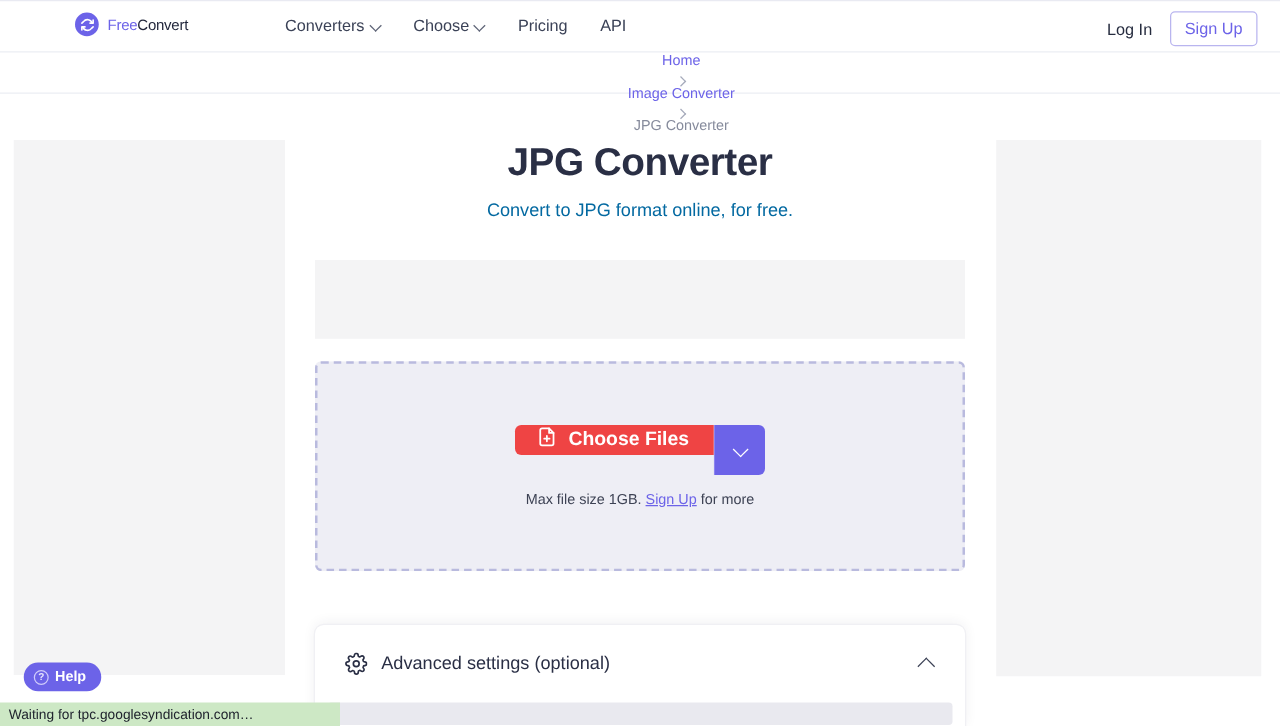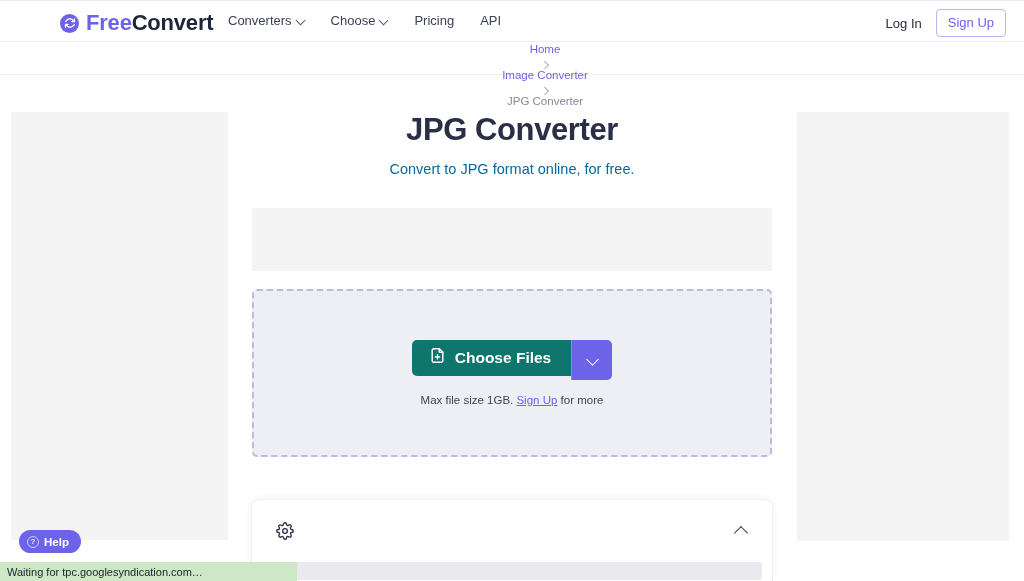--- a/index.html
+++ b/index.html
@@ -17,21 +17,21 @@
     position: absolute; top: 0; left: 0; width: 1024px; height: 42px;
     background: #fff;
     border-bottom: 1px solid #eceef3;
     border-top: 1px solid #e9eaf2;
   }
   .logo { position: absolute; left: 60px; top: 9px; display: flex; align-items: center; gap: 7px; }
   .logo-mark {
     width: 19px; height: 19px; border-radius: 50%;
     background: #6c63e8; display: flex; align-items: center; justify-content: center;
   }
-  .logo-text { font-size: 22px; font-weight: 700; letter-spacing: -0.2px; white-space: nowrap; }
+  .logo-text { font-size: 12px; font-weight: 400; letter-spacing: -0.2px; white-space: nowrap; }
   .logo-free { color: #6c63e8; }
   .logo-convert { color: #1f2439; }
 
   .nav-links { position: absolute; left: 228px; top: 12px; display: flex; align-items: center; gap: 26px; }
   .nav-link {
     display: flex; align-items: center; gap: 5px;
     font-size: 13px; color: #3b4257; white-space: nowrap; cursor: pointer;
   }
   .chev { display: inline-block; width: 8px; height: 8px; position: relative; top: -1px; }
   .chev::before {
@@ -91,23 +91,23 @@
     margin-top: 18px;
     width: 520px; height: 168px;
     background: #eeeef5;
     border: 2px dashed #b9bade;
     border-radius: 5px;
     display: flex; flex-direction: column;
     align-items: center; justify-content: center;
   }
   .choose-wrap { display: flex; align-items: stretch; }
   .choose-btn {
-    background: #0f766e; color: #fff;
+    background: #ef4444; color: #fff;
     border: none; border-radius: 5px 0 0 5px;
-    height: 36px; padding: 0 20px 0 17px;
+    height: 24px; padding: 0 20px 0 17px;
     display: flex; align-items: center; gap: 9px;
     font-size: 15.5px; font-weight: 700; cursor: pointer;
     font-family: "Liberation Sans", sans-serif;
   }
   .choose-caret {
     background: #6c63e8; border: none; border-radius: 0 5px 5px 0;
     height: 40px; width: 41px; cursor: pointer;
     display: flex; align-items: center; justify-content: center;
     border-left: 1px solid #8c85ee;
   }
@@ -160,21 +160,21 @@
   }
   .help-q {
     width: 12px; height: 12px; border-radius: 50%;
     border: 1.2px solid #cfcbfa; color: #e6e4fd;
     font-size: 8px; font-weight: 700; line-height: 10px; text-align: center;
   }
 
   
   .statusbar {
     position: absolute; left: 0; bottom: 0;
-    height: 19px; width: 297px;
+    height: 19px; width: 272px;
     background: #cde8c5;
     display: flex; align-items: center;
     padding-left: 7px;
     font-size: 11px; color: #20242e; white-space: nowrap;
   }
 </style>
 </head>
 <body>
 
 <div id="page">
@@ -260,20 +260,21 @@
   </div>
 
   <div class="adv-card">
     <div class="adv-head">
       <span class="gear">
         <svg width="18" height="18" viewBox="0 0 24 24" fill="none" stroke="#2a2f45" stroke-width="1.8" stroke-linecap="round" stroke-linejoin="round">
           <circle cx="12" cy="12" r="3.1"></circle>
           <path d="M19.4 15a1.6 1.6 0 0 0 .33 1.77l.06.06a2 2 0 1 1-2.83 2.83l-.06-.06a1.6 1.6 0 0 0-1.77-.33 1.6 1.6 0 0 0-1 1.47V21a2 2 0 1 1-4 0v-.1A1.6 1.6 0 0 0 9 19.4a1.6 1.6 0 0 0-1.77.33l-.06.06a2 2 0 1 1-2.83-2.83l.06-.06A1.6 1.6 0 0 0 4.6 15a1.6 1.6 0 0 0-1.47-1H3a2 2 0 1 1 0-4h.1A1.6 1.6 0 0 0 4.6 9a1.6 1.6 0 0 0-.33-1.77l-.06-.06a2 2 0 1 1 2.83-2.83l.06.06A1.6 1.6 0 0 0 9 4.6 1.6 1.6 0 0 0 10 3.13V3a2 2 0 1 1 4 0v.1a1.6 1.6 0 0 0 1 1.47 1.6 1.6 0 0 0 1.77-.33l.06-.06a2 2 0 1 1 2.83 2.83l-.06.06A1.6 1.6 0 0 0 19.4 9v.01a1.6 1.6 0 0 0 1.47 1H21a2 2 0 1 1 0 4h-.1a1.6 1.6 0 0 0-1.5 1z"></path>
         </svg>
       </span>
+      <span class="adv-label">Advanced settings (optional)</span>
       <span class="adv-caret"></span>
     </div>
     <div class="adv-body"></div>
   </div>
 
   <button class="help-btn">
     <span class="help-q">?</span>
     <span>Help</span>
   </button>
 

